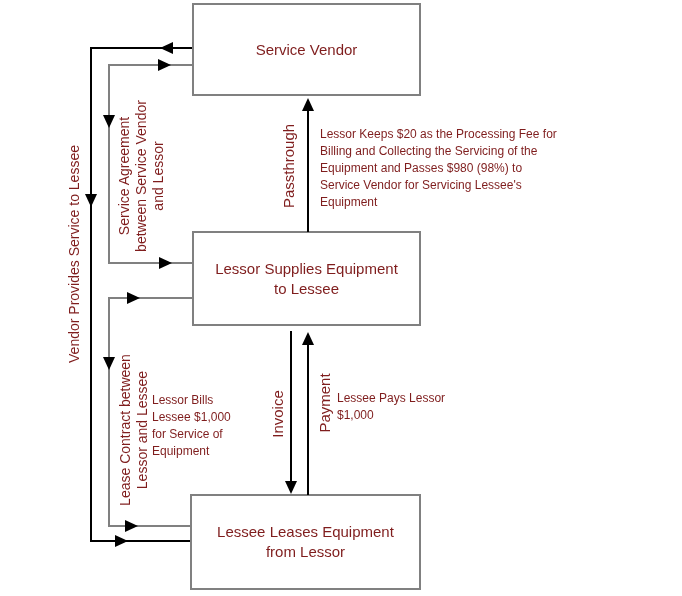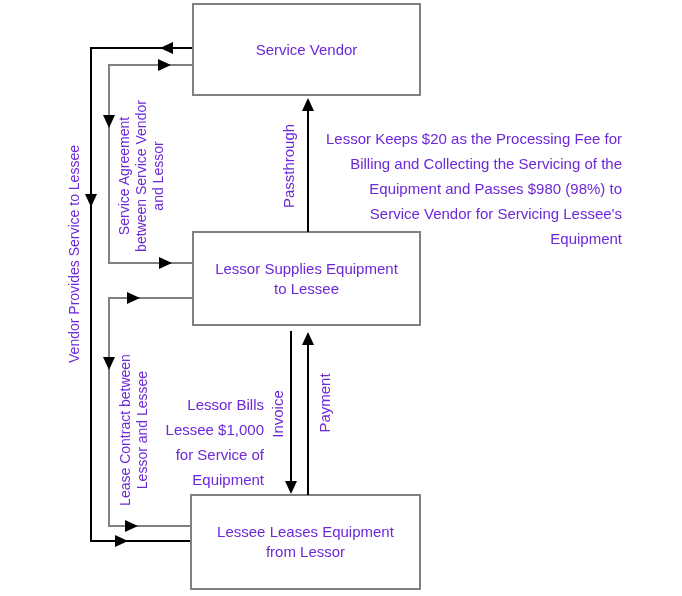--- a/index.html
+++ b/index.html
@@ -1,39 +1,39 @@
 <!DOCTYPE html>
 <html><head>
 <meta charset="utf-8">
 <style>
   html,body{margin:0;padding:0;background:#fff;}
   #canvas{
     position:relative;width:682px;height:596px;background:#fff;overflow:hidden;
-    font-family:"Liberation Sans",sans-serif;color:#6d28d9;
+    font-family:"Liberation Sans",sans-serif;color:#7f1d1d;
   }
   .box{
     position:absolute;background:#fff;border:2px solid #808080;
     display:flex;align-items:center;justify-content:center;
     text-align:center;font-size:15px;line-height:20px;white-space:pre-line;
     box-sizing:border-box;
   }
   .line{position:absolute;background:#000;}
   .line.gray{background:#808080;}
   .arr{position:absolute;width:0;height:0;border:solid transparent;}
   .arr-up{border-width:0 6px 13px 6px;border-bottom-color:#000;}
   .arr-down{border-width:13px 6px 0 6px;border-top-color:#000;}
   .arr-left{border-width:6px 13px 6px 0;border-right-color:#000;}
   .arr-right{border-width:6px 0 6px 13px;border-left-color:#000;}
   .vlabel{
     position:absolute;transform:translate(-50%,-50%) rotate(-90deg);
     white-space:pre-line;text-align:center;font-size:14px;line-height:17px;
   }
   .note{
-    position:absolute;white-space:pre-line;text-align:right;
-    font-size:15px;line-height:25px;
+    position:absolute;white-space:pre-line;text-align:left;
+    font-size:12px;line-height:17px;
   }
 </style>
 </head>
 <body>
 
 <div id="canvas">
 
   <div class="box" style="left:192px;top:3px;width:229px;height:93px;">
     <span>Service Vendor</span>
   </div>
@@ -91,14 +91,16 @@
 Billing and Collecting the Servicing of the
 Equipment and Passes $980 (98%) to
 Service Vendor for Servicing Lessee's
 Equipment</div>
 
   <div class="note" style="left:152px;top:368px;width:112px;margin-top:24px;">Lessor Bills
 Lessee $1,000
 for Service of
 Equipment</div>
 
+  <div class="note" style="left:337px;top:390px;width:145px;">Lessee Pays Lessor
+$1,000</div>
 
 </div>
 
 </body></html>

